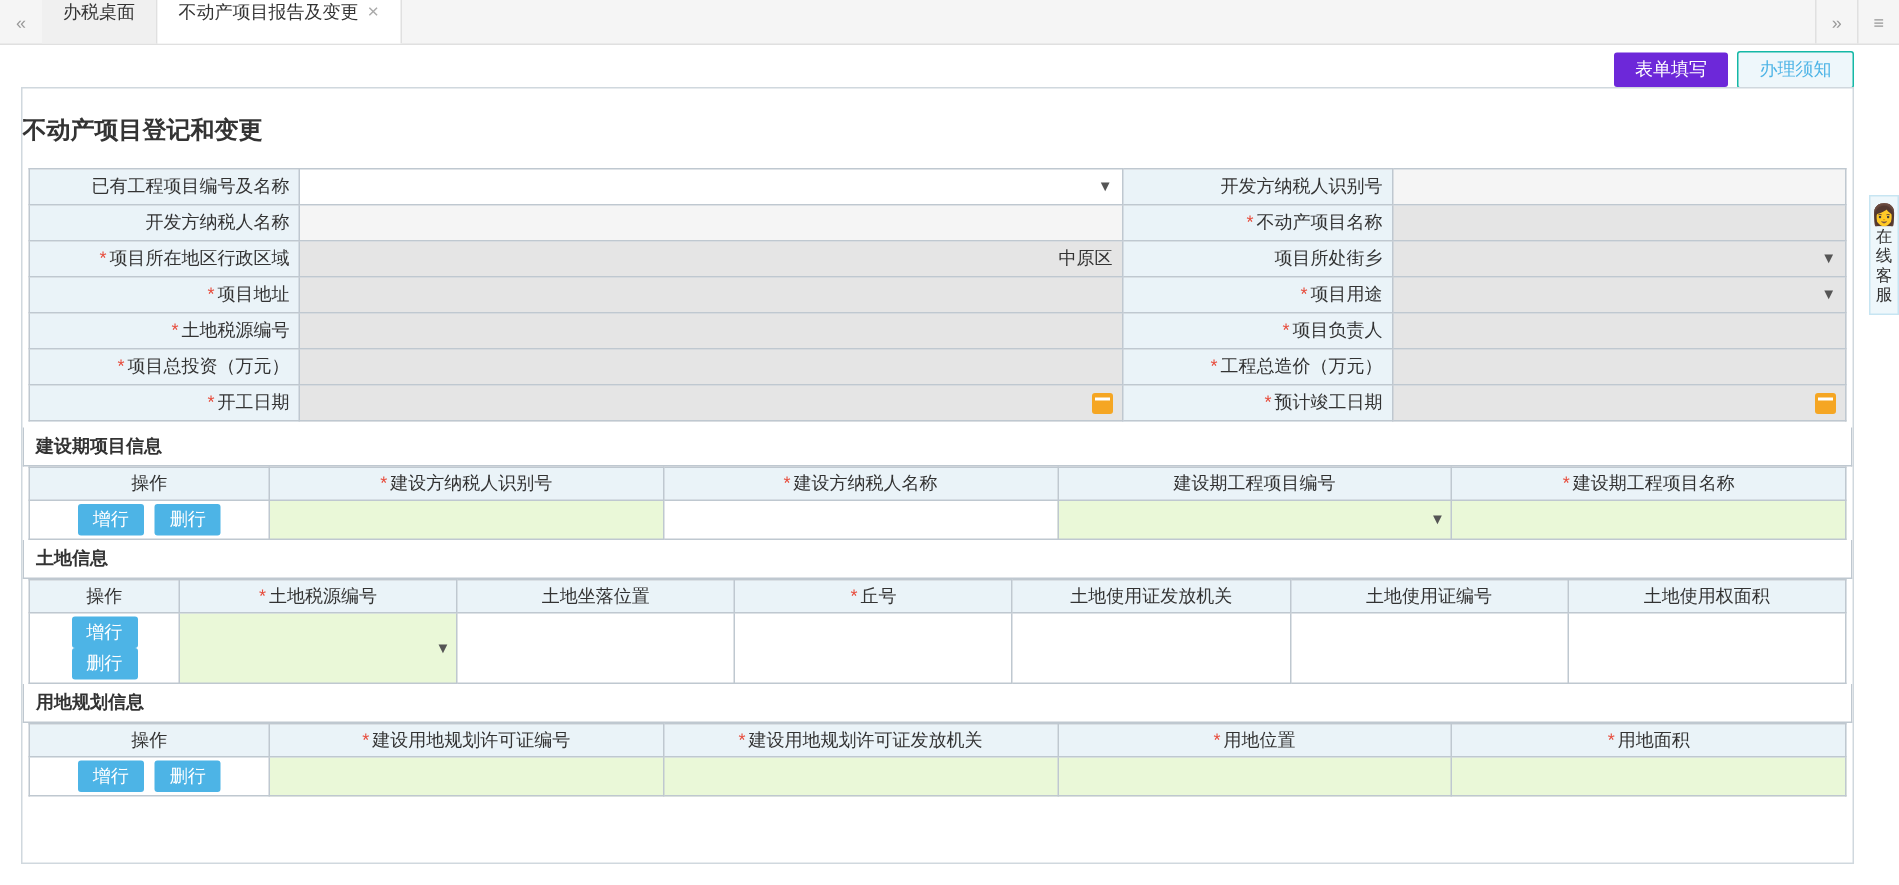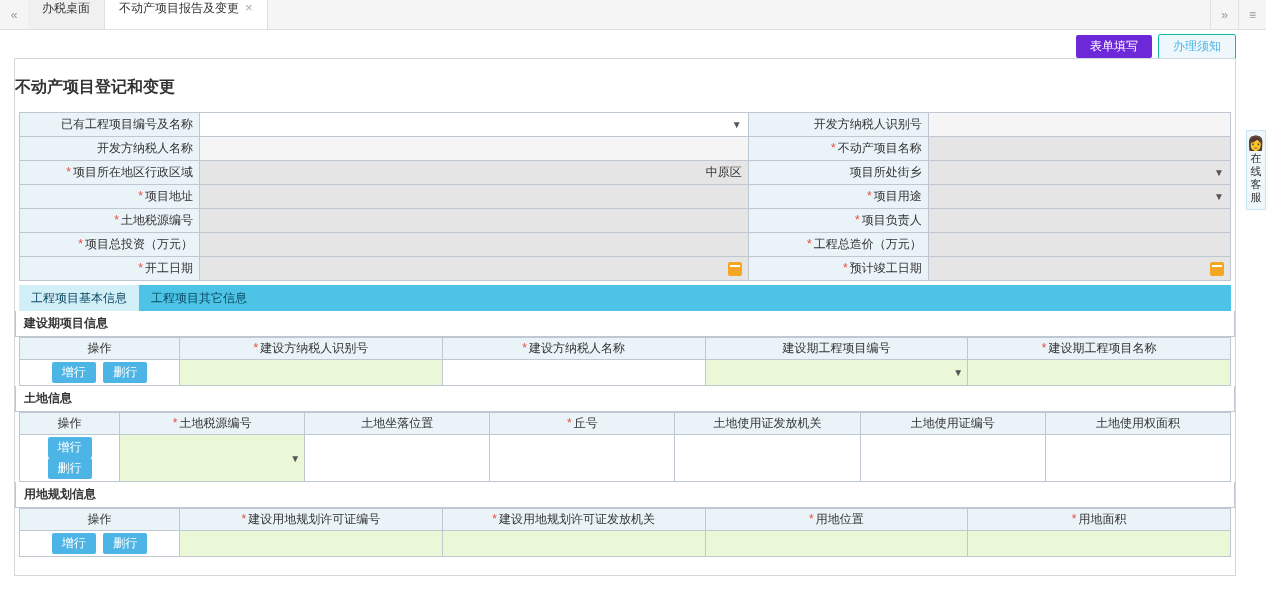--- a/index.html
+++ b/index.html
@@ -159,26 +159,20 @@
         <td class="val">
               <div class="dd-input">
                 <span class="txt"></span>
                 <span class="cal-icon"></span>
               </div>
             </td>
       </tr>
     </tbody>
       </table>
 
-    <div style="margin:0 4px;">
-      <div class="inner-tab-row">
-        <div class="inner-tab active">工程项目基本信息</div>
-        <div class="inner-tab">工程项目其它信息</div>
-      </div>
-    </div>
 
     <div class="section-title">建设期项目信息</div>
     <table class="data">
       <colgroup>
           <col style="width:160px">
           <col>
           <col>
           <col>
           <col>
         </colgroup>

